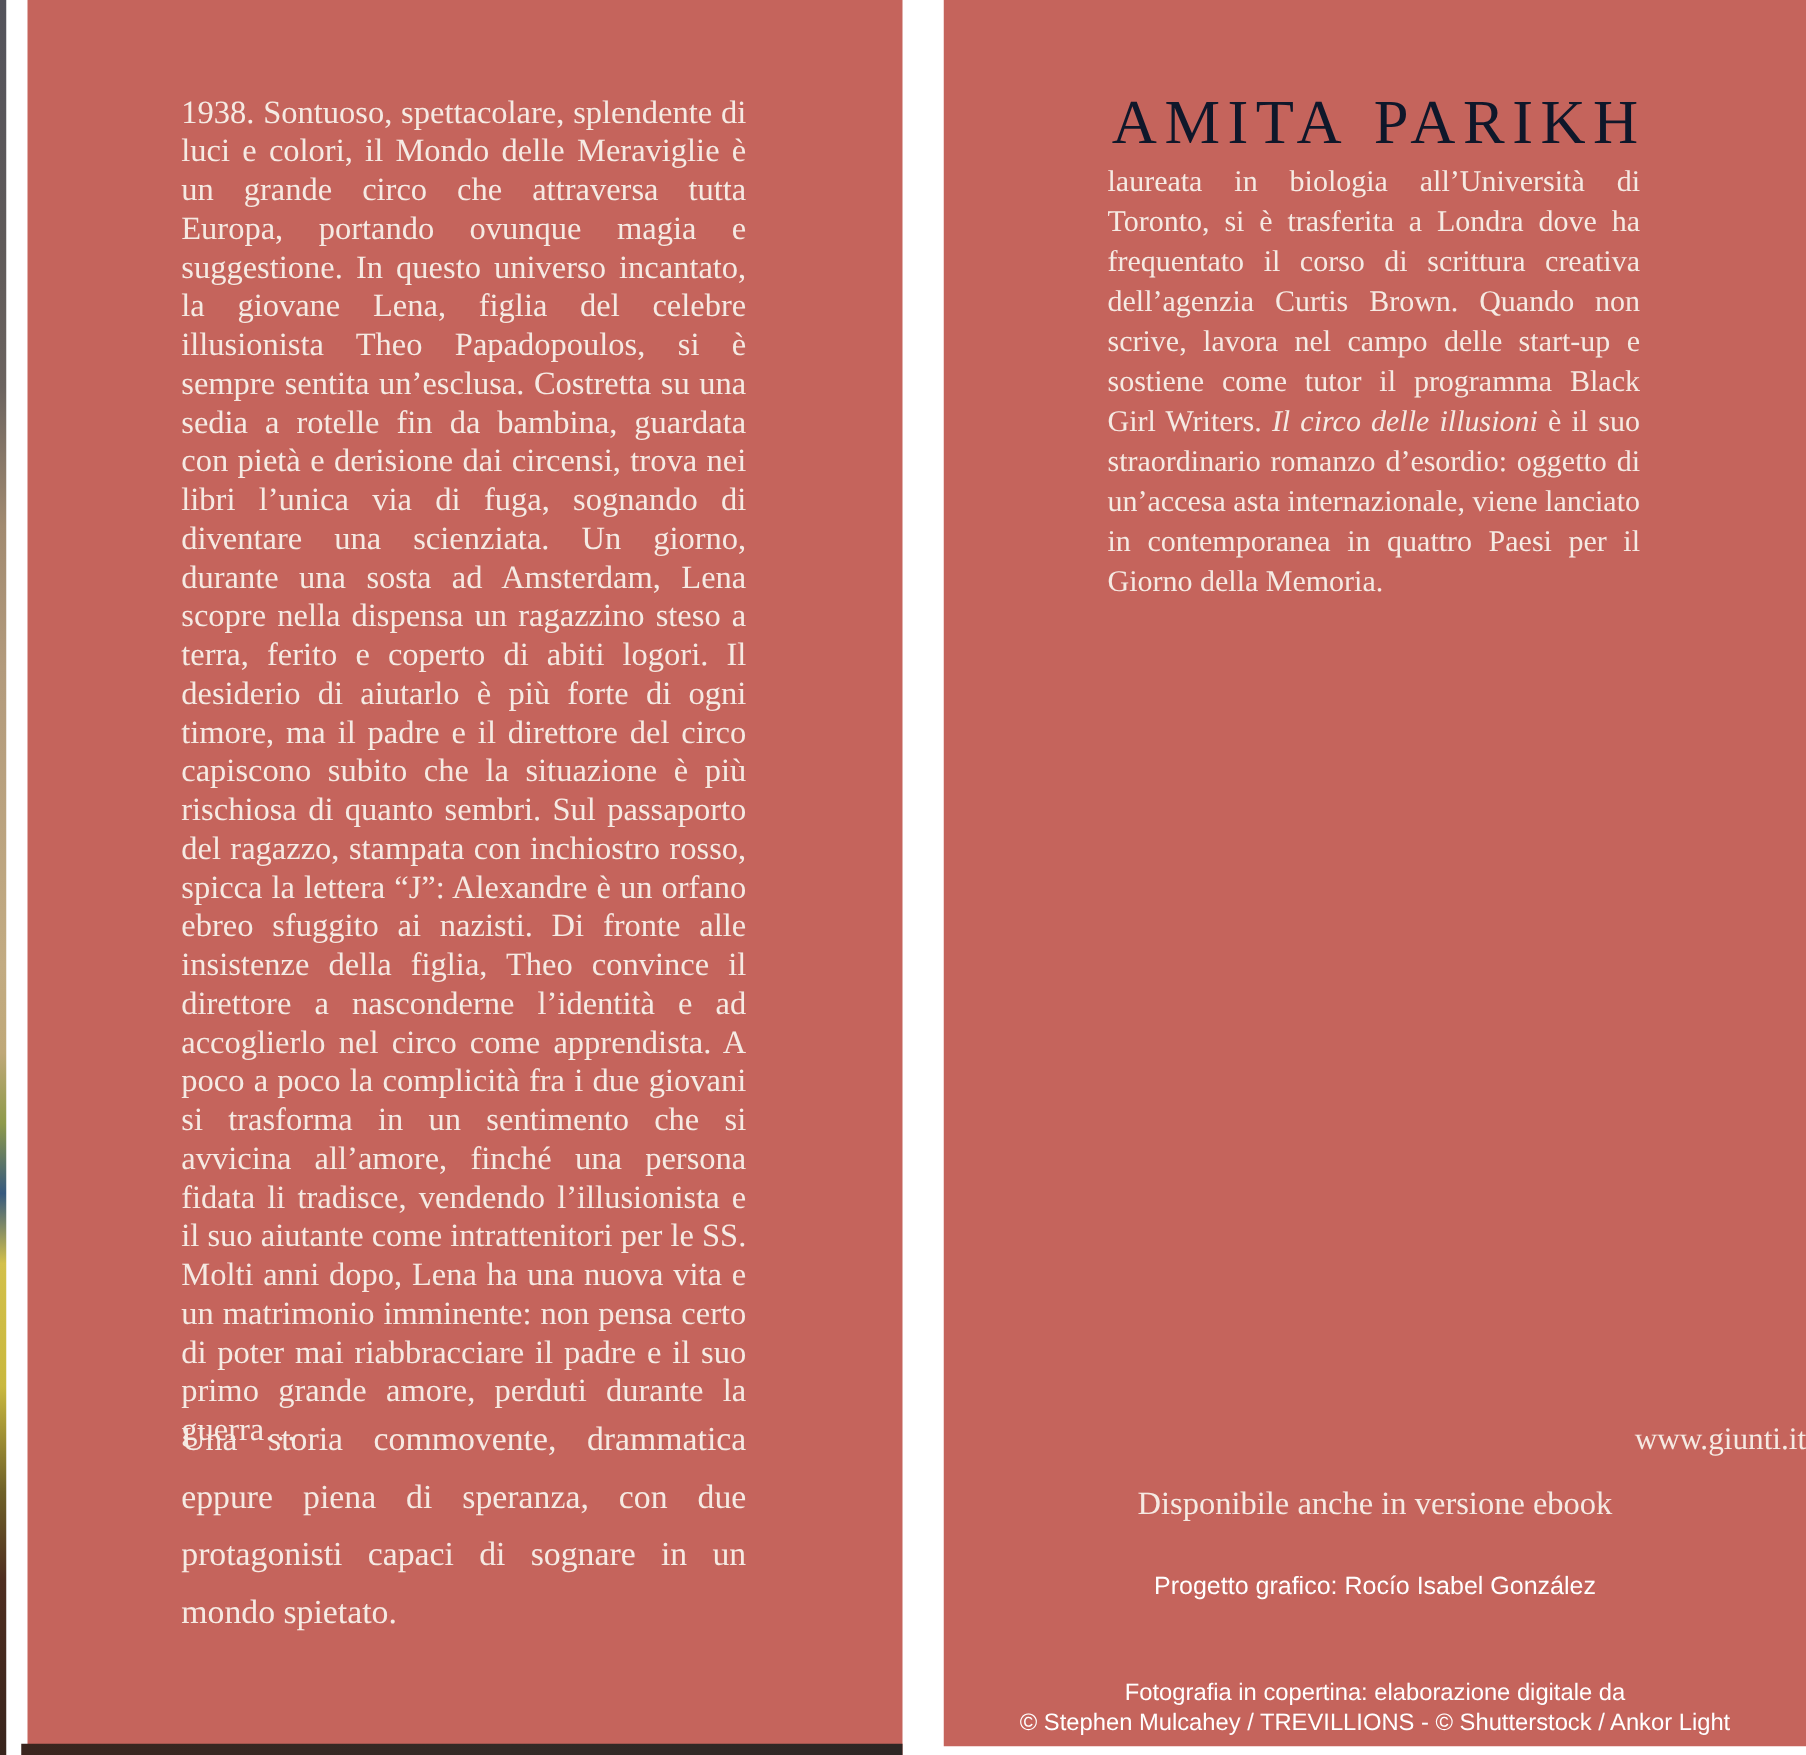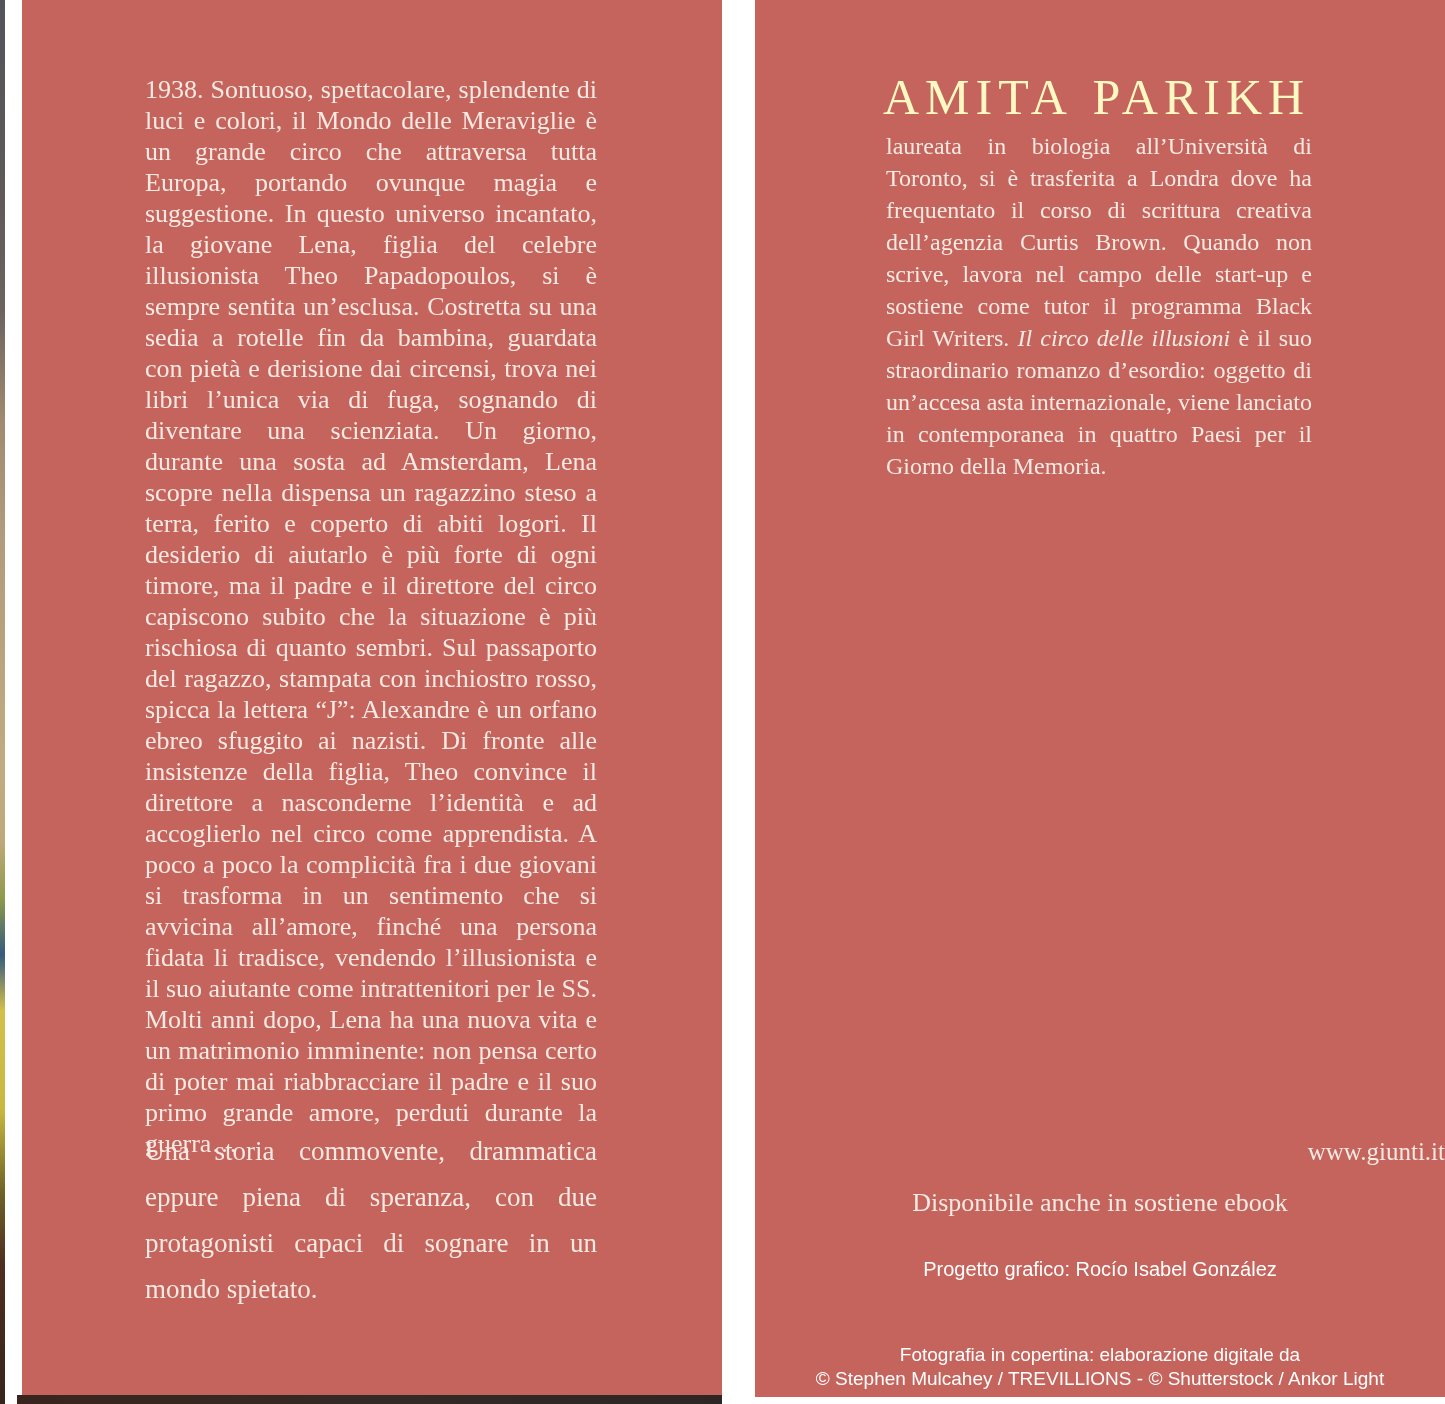--- a/index.html
+++ b/index.html
@@ -46,22 +46,23 @@
   .tagline {
     position: absolute; left: 123px; top: 1128px; width: 452px; margin: 0;
     font-size: 27px; line-height: 46px; font-weight: normal;
     text-align: justify;
   }
 
   .author-name {
     position: absolute; left: 128px; top: 68px; width: 440px; margin: 0;
     font-size: 50px; font-weight: normal;
     letter-spacing: 6px; word-spacing: 4px;
-    color: #fef9c3;
+    color: #0f172a;
     white-space: nowrap;
+    text-align: center;
   }
   .bio {
     position: absolute; left: 131px; top: 130px; width: 426px; margin: 0;
     font-size: 24px; line-height: 32px;
     text-align: justify;
   }
   .bio em { font-style: italic; }
 
   .website {
     position: absolute; left: 0; top: 1138px; width: 100%;
@@ -92,21 +93,21 @@
     <div class="flap-bottom-edge"></div>
   </section>
 
   <section class="flap flap-right">
     <h1 class="author-name">AMITA PARIKH</h1>
 
     <p class="bio"><span>laureata in biologia all’Università di Toronto, si è trasferita a Londra dove ha frequentato il corso di scrittura creativa dell’agenzia Curtis Brown. Quando non scrive, lavora nel campo delle start-up e sostiene come tutor il programma Black Girl Writers. </span><em>Il circo delle illusioni</em><span> è il suo straordinario romanzo d’esordio: oggetto di un’accesa asta internazionale, viene lanciato in contemporanea in quattro Paesi per il Giorno della Memoria.</span></p>
 
     <div class="website">www.giunti.it</div>
 
-    <div class="ebook">Disponibile anche in sostiene ebook</div>
+    <div class="ebook">Disponibile anche in versione ebook</div>
 
     <div class="credit credit-design">Progetto grafico: Rocío Isabel González</div>
 
     <div class="credit credit-photo">
       <span>Fotografia in copertina: elaborazione digitale da</span><br>
       <span>© Stephen Mulcahey / TREVILLIONS - © Shutterstock / Ankor Light</span>
     </div>
   </section>
 
 </div>

